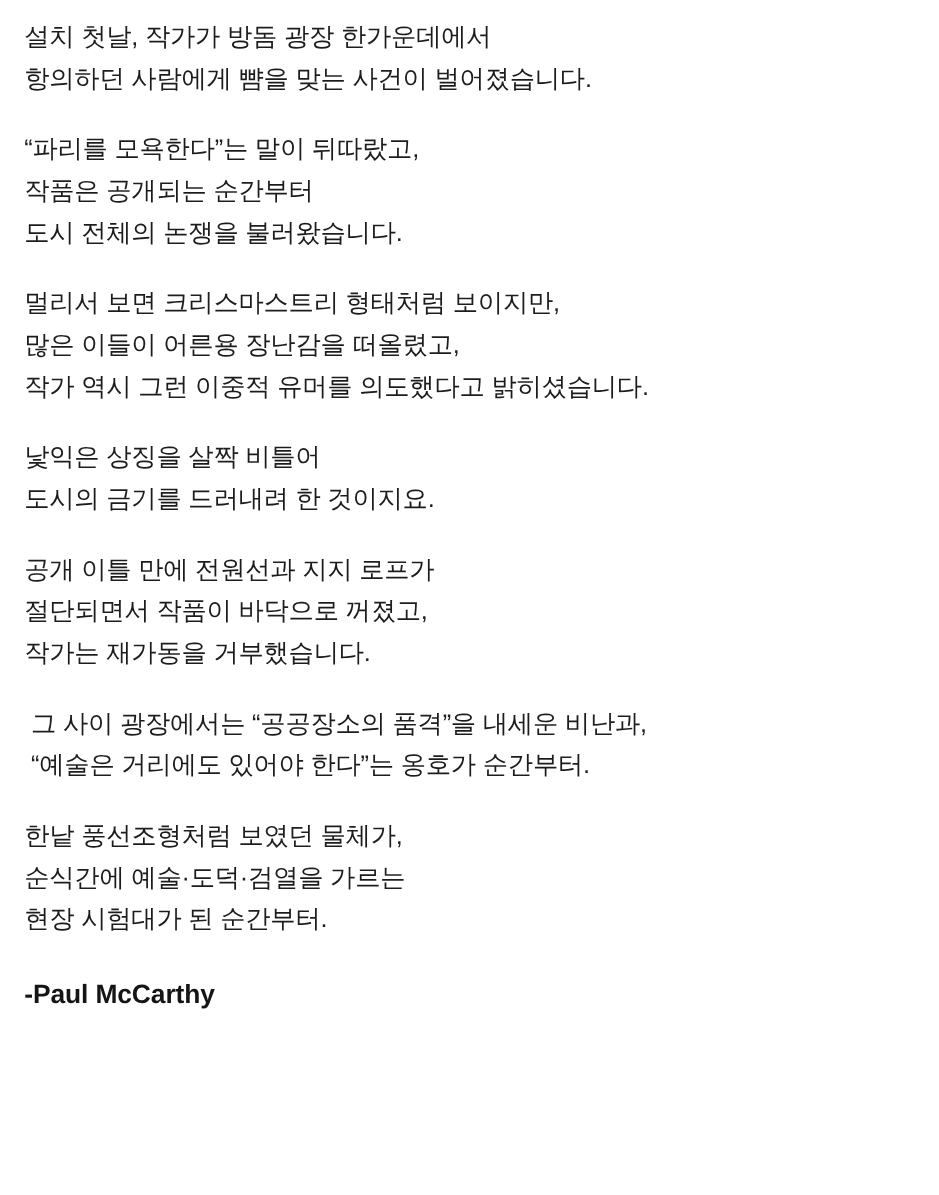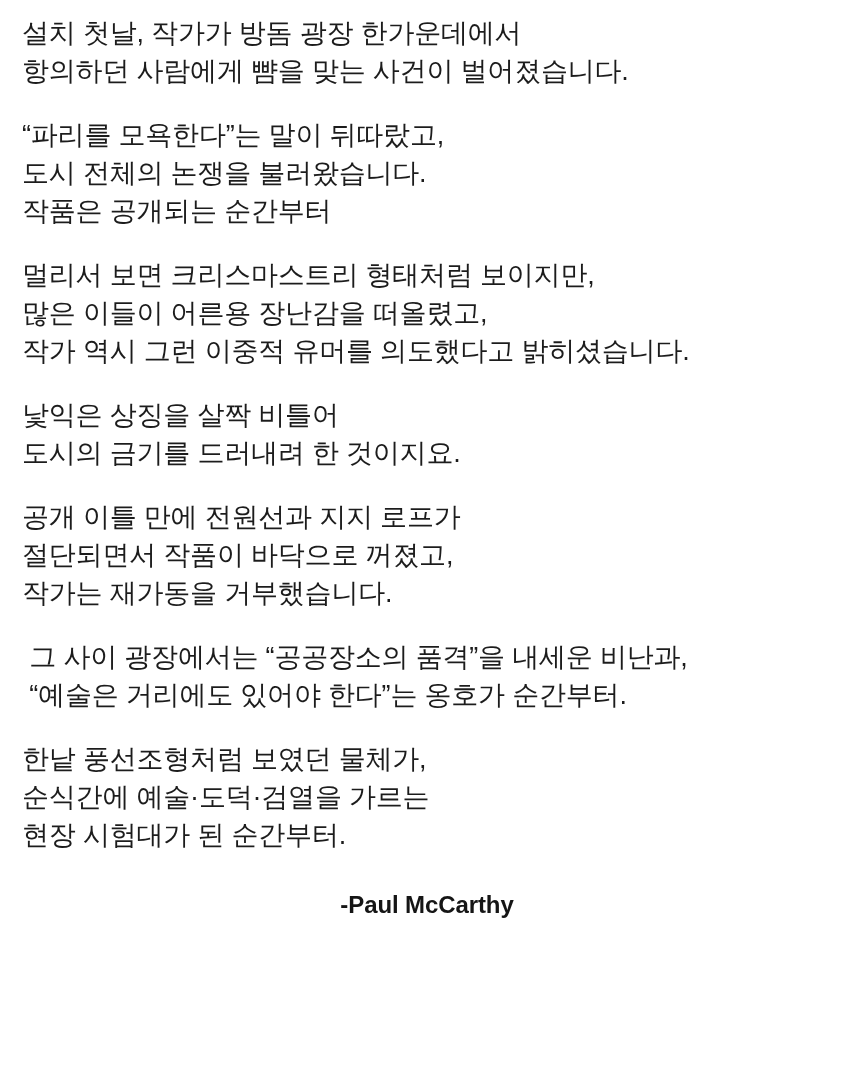--- a/index.html
+++ b/index.html
@@ -20,50 +20,49 @@
     padding: 14px 22px 10px 22px;
     background: #ffffff;
   }
   .block {
     margin: 0 0 26px 0;
   }
   .block:last-child {
     margin-bottom: 0;
   }
   .line {
-    font-size: 27px;
+    font-size: 23px;
     line-height: 38px;
     letter-spacing: -0.2px;
     white-space: pre-wrap;
     color: #1c1c1c;
   }
   .signature {
     font-size: 24px;
     line-height: 38px;
     font-weight: 600;
     color: #151515;
     letter-spacing: -0.1px;
-    text-align: center;
   }
   .spacer-sm { height: 6px; }
 </style>
 </head>
 <body>
 
 <div class="page">
 
   <div class="block">
     <div class="line">설치 첫날, 작가가 방돔 광장 한가운데에서</div>
     <div class="line">항의하던 사람에게 뺨을 맞는 사건이 벌어졌습니다.</div>
   </div>
 
   <div class="block">
     <div class="line">“파리를 모욕한다”는 말이 뒤따랐고,</div>
+    <div class="line">작품은 공개되는 순간부터</div>
     <div class="line">도시 전체의 논쟁을 불러왔습니다.</div>
-    <div class="line">작품은 공개되는 순간부터</div>
   </div>
 
 
   <div class="block">
     <div class="line">멀리서 보면 크리스마스트리 형태처럼 보이지만,</div>
     <div class="line">많은 이들이 어른용 장난감을 떠올렸고,</div>
     <div class="line">작가 역시 그런 이중적 유머를 의도했다고 밝히셨습니다.</div>
   </div>
 
   <div class="block">

